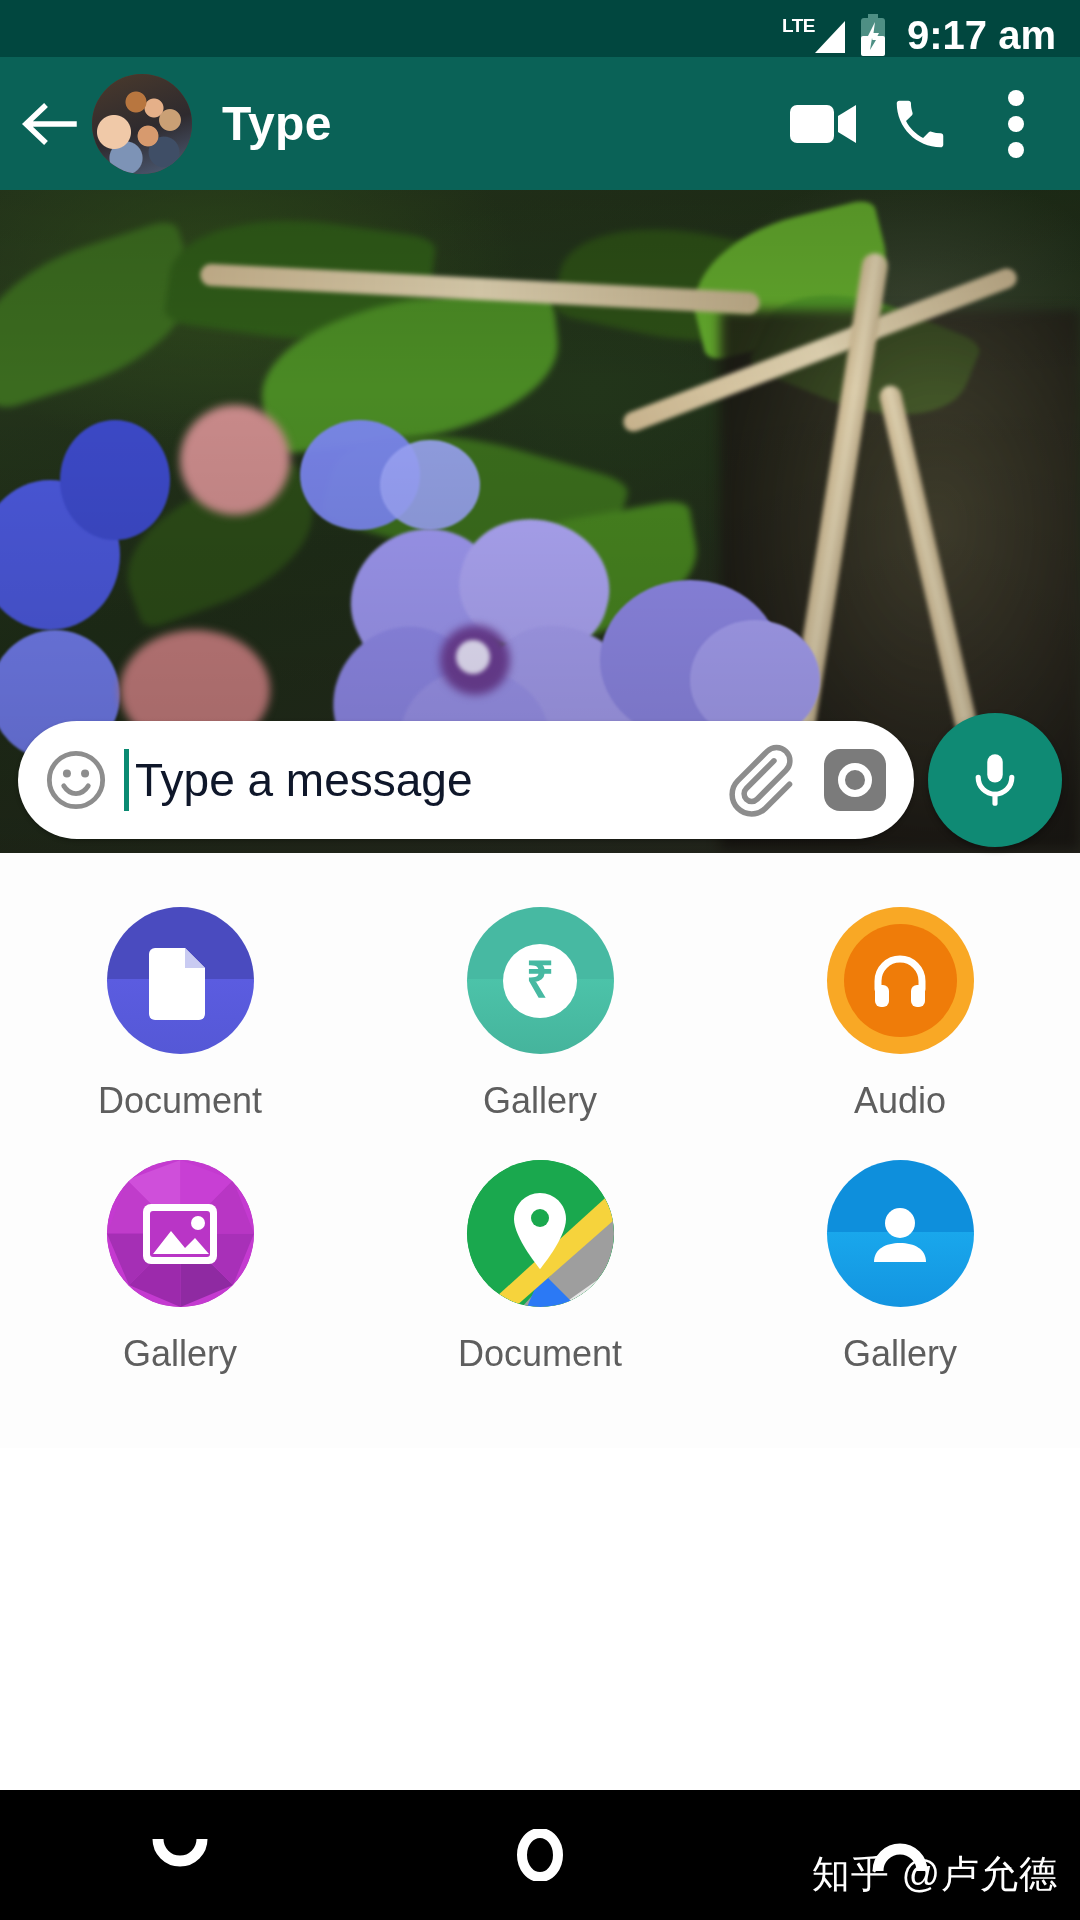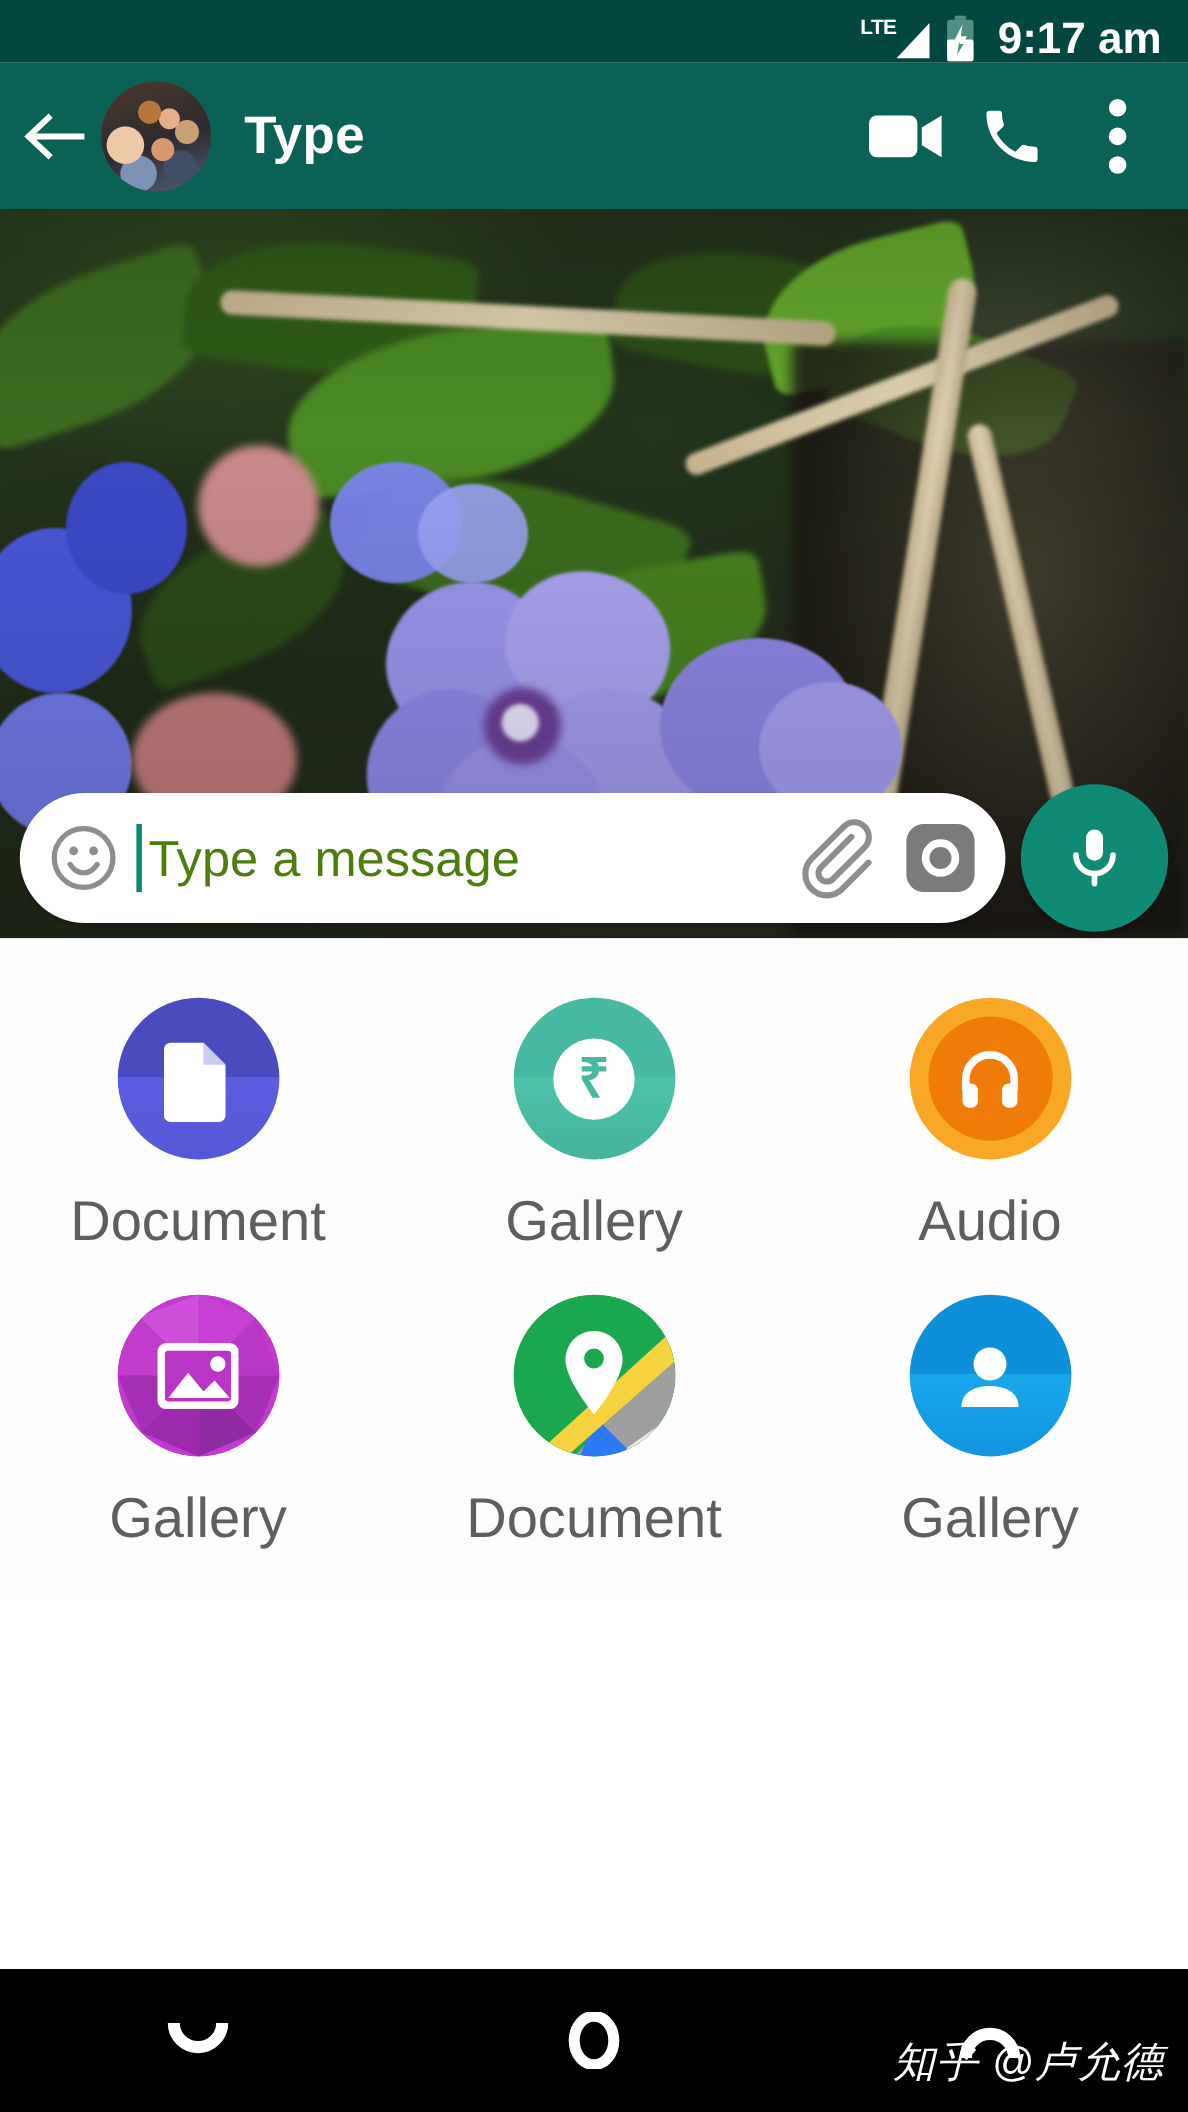--- a/index.html
+++ b/index.html
@@ -67,21 +67,21 @@
     display:flex; align-items:center; padding:0 18px; z-index:6;
   }
   .inputpill{
     flex:1 1 auto; height:118px; background:#fff; border-radius:62px;
     display:flex; align-items:center; padding:0 28px 0 26px; gap:0;
     box-shadow:0 2px 4px rgba(0,0,0,.25);
   }
   .emoji-ico{ width:64px; height:64px; flex:0 0 auto; }
   .caret{ width:5px; height:62px; background:#0a8a72; margin-left:16px; flex:0 0 auto;}
   .placeholder{
-    flex:1 1 auto; color:#4d7c0f; font-size:46px; margin-left:6px;
+    flex:1 1 auto; color:#0f172a; font-size:46px; margin-left:6px;
     white-space:nowrap; overflow:hidden;
   }
   .clip-ico{ width:78px; height:78px; flex:0 0 auto; margin-right:26px;}
   .cam-ico{
     width:62px;height:62px;border-radius:16px;background:#7b7b7b;
     display:flex;align-items:center;justify-content:center; flex:0 0 auto;
   }
   .cam-ring{ width:34px;height:34px;border-radius:50%;border:7px solid #fff;}
   .mic-btn{
     width:134px;height:134px;border-radius:50%;background:#0f8a74;
@@ -93,21 +93,21 @@
   .attach{
     position:absolute; top:853px; left:0; width:1080px; height:595px;
     background:#fdfdfd; padding-top:54px;
   }
   .att-grid{ display:grid; grid-template-columns:repeat(3,1fr); row-gap:38px; }
   .att-cell{ display:flex; flex-direction:column; align-items:center; }
   .att-circle{
     width:147px;height:147px;border-radius:50%;position:relative;overflow:hidden;
     display:flex;align-items:center;justify-content:center;
   }
-  .att-label{ margin-top:26px; font-size:51px; color:#5e5e5e; }
+  .att-label{ margin-top:26px; font-size:36px; color:#5e5e5e; }
 
   .c-document{ background:linear-gradient(180deg,#4a4bbf 0%,#4a4bbf 49%,#5b5ce0 49%,#5558d6 100%); }
   .c-payment{ background:linear-gradient(180deg,#47b9a2 0%,#47b9a2 49%,#4cc3a9 49%,#45b49c 100%); }
   .c-gallery{ background:#b935c6; }
   .c-audio{ background:#f9a825; }
   .c-location{ background:#1aa84e; }
   .c-contact{ background:linear-gradient(180deg,#0e8fdc 0%,#0e8fdc 49%,#19a7ec 49%,#1394e0 100%); }
 
   .pay-inner{ width:74px;height:74px;border-radius:50%;background:#fff;
     display:flex;align-items:center;justify-content:center;}
@@ -116,21 +116,21 @@
   .facet{ position:absolute; }
 
   
   .navbar{
     position:absolute; bottom:0; left:0; width:1080px; height:130px;
     background:#000; display:flex; align-items:center; justify-content:space-around;
   }
   .nav-btn{ width:180px;height:130px;display:flex;align-items:center;justify-content:center;}
   .watermark{
     position:absolute; right:22px; bottom:20px; color:#fff; font-size:38px;
-    letter-spacing:1px; z-index:8;font-style:italic;
+    letter-spacing:1px; z-index:8;
   }
 </style>
 </head>
 <body>
 
 <div id="screen">
 
   <div class="statusbar">
     <div class="sb-group">
       <div class="lte-wrap">

